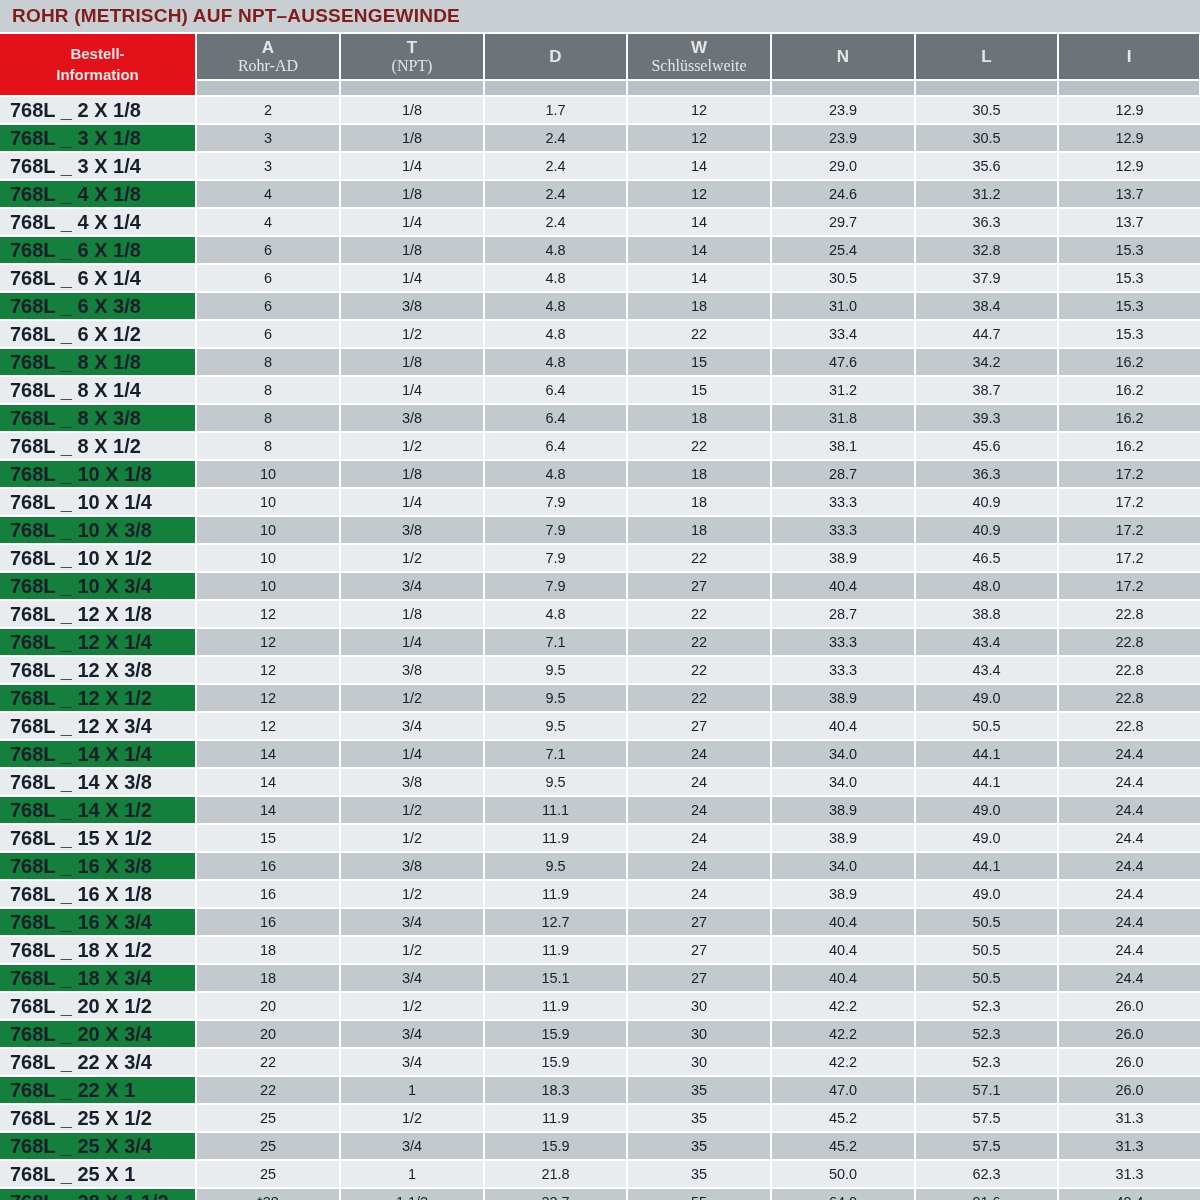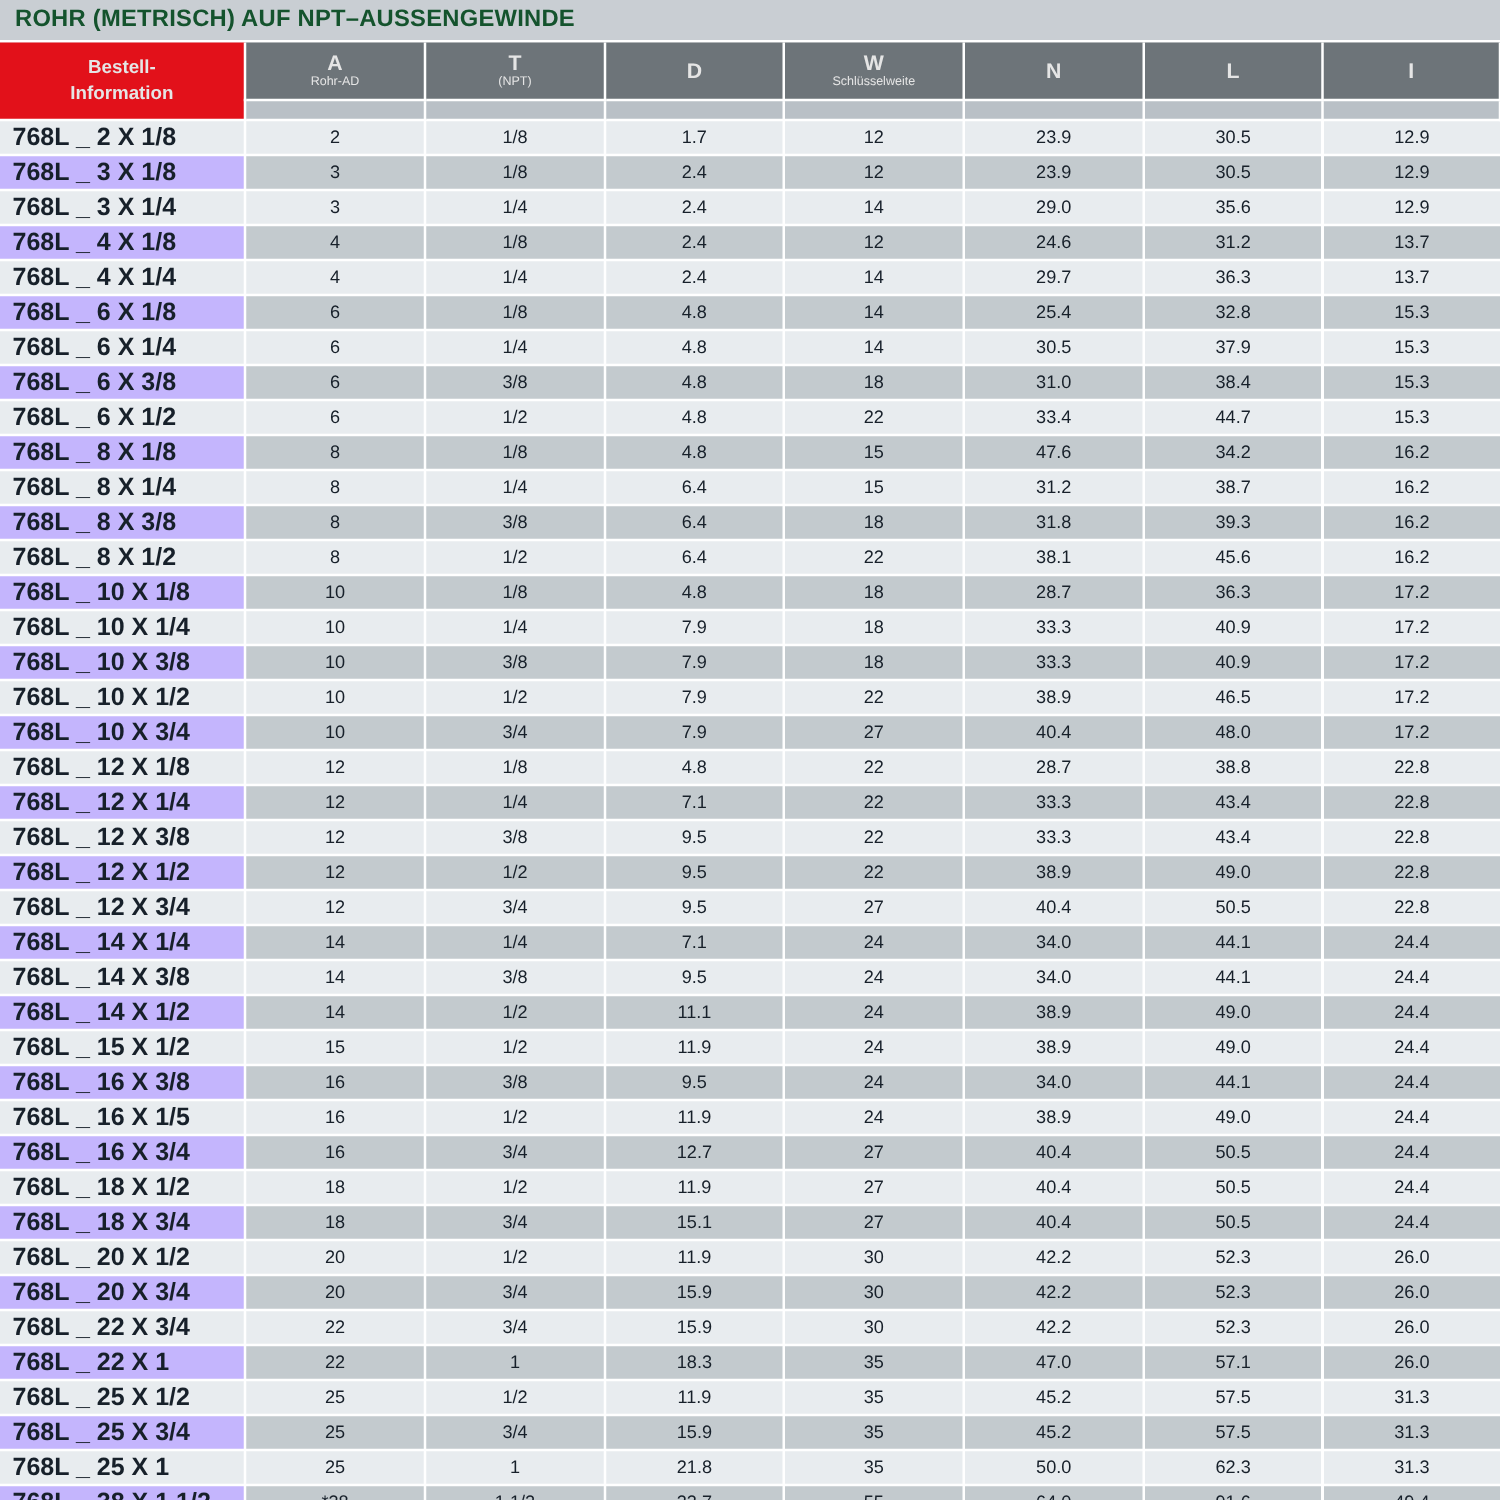--- a/index.html
+++ b/index.html
@@ -20,21 +20,21 @@
     height: 34px;
     background: #c9ced3;
     display: flex;
     align-items: center;
     padding-left: 12px;
     border-bottom: 2px solid #ffffff;
   }
   .title-bar .title-text {
     font-size: 19px;
     font-weight: bold;
-    color: #14532d;
+    color: #7f1d1d;
     letter-spacing: 0.2px;
   }
   table.spec {
     width: 1200px;
     border-collapse: collapse;
     table-layout: fixed;
   }
   table.spec col.c0 { width: 196px; }
   table.spec col.c1 { width: 144px; }
   table.spec col.c2 { width: 144px; }
@@ -59,23 +59,24 @@
     line-height: 1.05;
   }
   thead th.order-head {
     background: #e2111a;
     font-size: 15px;
     line-height: 1.35;
     padding: 2px 4px;
   }
   thead th .sub {
     display: block;
-    font-size: 10px;
+    font-size: 16px;
     font-weight: normal;
     margin-top: 1px;
+    font-family: Liberation Serif, serif;
   }
   thead tr.spacer th {
     height: 16px;
     background: #b9c0c6;
     border-bottom: 2px solid #ffffff;
     border-right: 2px solid #ffffff;
     padding: 0;
   }
 
   tbody td {
@@ -92,21 +93,21 @@
   }
   tbody td.order {
     text-align: left;
     padding-left: 10px;
     font-weight: bold;
     font-size: 20px;
   }
   tbody tr.odd td { background: #e8ecef; }
   tbody tr.even td { background: #c3cace; }
   tbody tr.odd td.order { background: #e8ecef; }
-  tbody tr.even td.order { background: #c4b5fd; }
+  tbody tr.even td.order { background: #15803d; }
   tbody td:last-child { border-right: none; }
 </style>
 </head>
 <body>
 
 <div id="sheet">
 
   <div class="title-bar">
     <span class="title-text">ROHR (METRISCH) AUF NPT–AUSSENGEWINDE</span>
   </div>
@@ -438,21 +439,21 @@
           <td class="order">768L _ 16 X 3/8</td>
           <td>16</td>
           <td>3/8</td>
           <td>9.5</td>
           <td>24</td>
           <td>34.0</td>
           <td>44.1</td>
           <td>24.4</td>
         </tr>
         <tr class="odd">
-          <td class="order">768L _ 16 X 1/5</td>
+          <td class="order">768L _ 16 X 1/8</td>
           <td>16</td>
           <td>1/2</td>
           <td>11.9</td>
           <td>24</td>
           <td>38.9</td>
           <td>49.0</td>
           <td>24.4</td>
         </tr>
         <tr class="even">
           <td class="order">768L _ 16 X 3/4</td>

